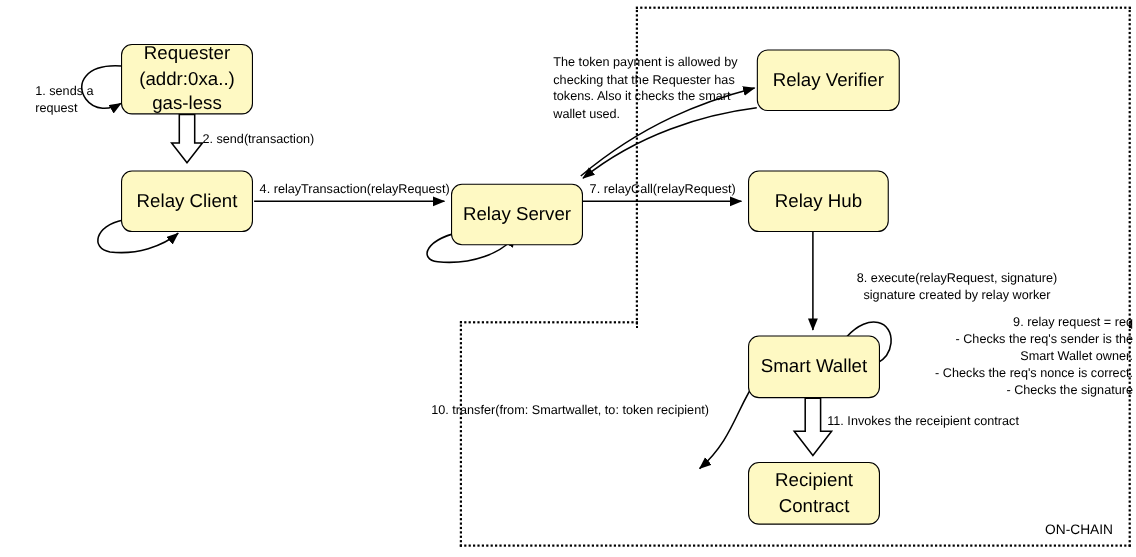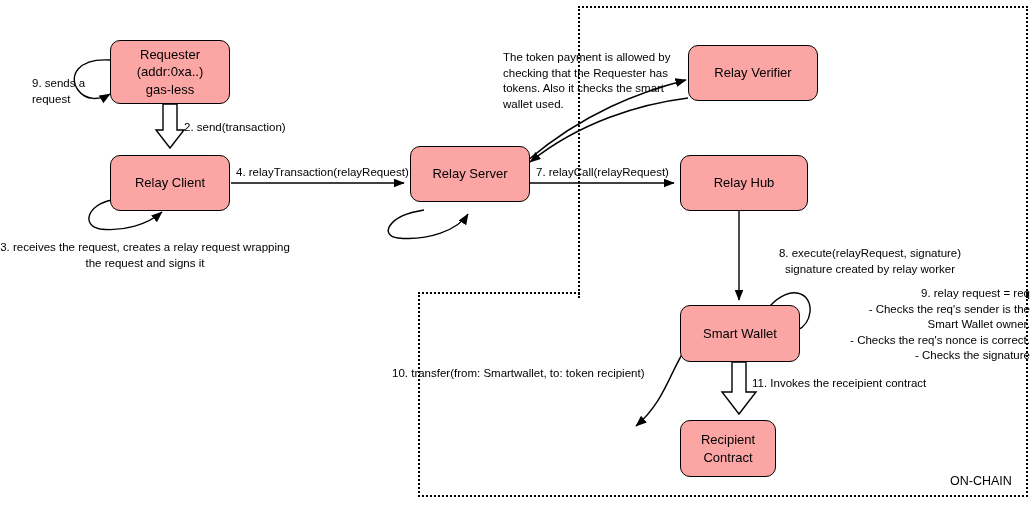--- a/index.html
+++ b/index.html
@@ -13,26 +13,26 @@
     height: 506px;
     background: #ffffff;
     font-family: "Liberation Sans", sans-serif;
     overflow: hidden;
   }
   .node {
     position: absolute;
     box-sizing: border-box;
     border: 1.4px solid #000000;
     border-radius: 10px;
-    background: #fca5a5;
+    background: #fef9c3;
     display: flex;
     align-items: center;
     justify-content: center;
     text-align: center;
-    font-size: 13px;
+    font-size: 17px;
     color: #000000;
     line-height: 1.35;
     z-index: 5;
   }
   .node .lines {
     white-space: pre-line;
   }
   .label {
     position: absolute;
     font-size: 11.5px;
@@ -111,49 +111,47 @@
   <div class="node" style="left:110px; top:40px; width:120px; height:64px;">
     <span class="lines">Requester
 (addr:0xa..)
 gas-less</span>
   </div>
 
   <div class="node" style="left:110px; top:155px; width:120px; height:56px;">
     <span class="lines">Relay Client</span>
   </div>
 
-  <div class="node" style="left:410px; top:146px; width:120px; height:56px;">
+  <div class="node" style="left:410px; top:167px; width:120px; height:56px;">
     <span class="lines">Relay Server</span>
   </div>
 
   <div class="node" style="left:688px; top:45px; width:130px; height:56px;">
     <span class="lines">Relay Verifier</span>
   </div>
 
   <div class="node" style="left:680px; top:155px; width:128px; height:56px;">
     <span class="lines">Relay Hub</span>
   </div>
 
   <div class="node" style="left:680px; top:305px; width:120px; height:57px;">
     <span class="lines">Smart Wallet</span>
   </div>
 
 
-  <div class="node" style="left:680px; top:420px; width:96px; height:57px;">
+  <div class="node" style="left:680px; top:420px; width:120px; height:57px;">
     <span class="lines">Recipient
 Contract</span>
   </div>
 
-  <div class="label left" style="left:32px; top:76px; width:80px;">9. sends a
+  <div class="label left" style="left:32px; top:76px; width:80px;">1. sends a
 request</div>
 
   <div class="label left" style="left:184px; top:120px; width:130px;">2. send(transaction)</div>
 
-  <div class="label center" style="left:0px; top:240px; width:290px;">3. receives the request, creates a relay request wrapping
-the request and signs it</div>
 
   <div class="label left" style="left:236px; top:165px; width:180px;">4. relayTransaction(relayRequest)</div>
 
 
   <div class="label left" style="left:503px; top:50px; width:190px;">The token payment is allowed by
 checking that the Requester has
 tokens. Also it checks the smart
 wallet used.</div>
 
   <div class="label left" style="left:536px; top:165px; width:150px;">7. relayCall(relayRequest)</div>

